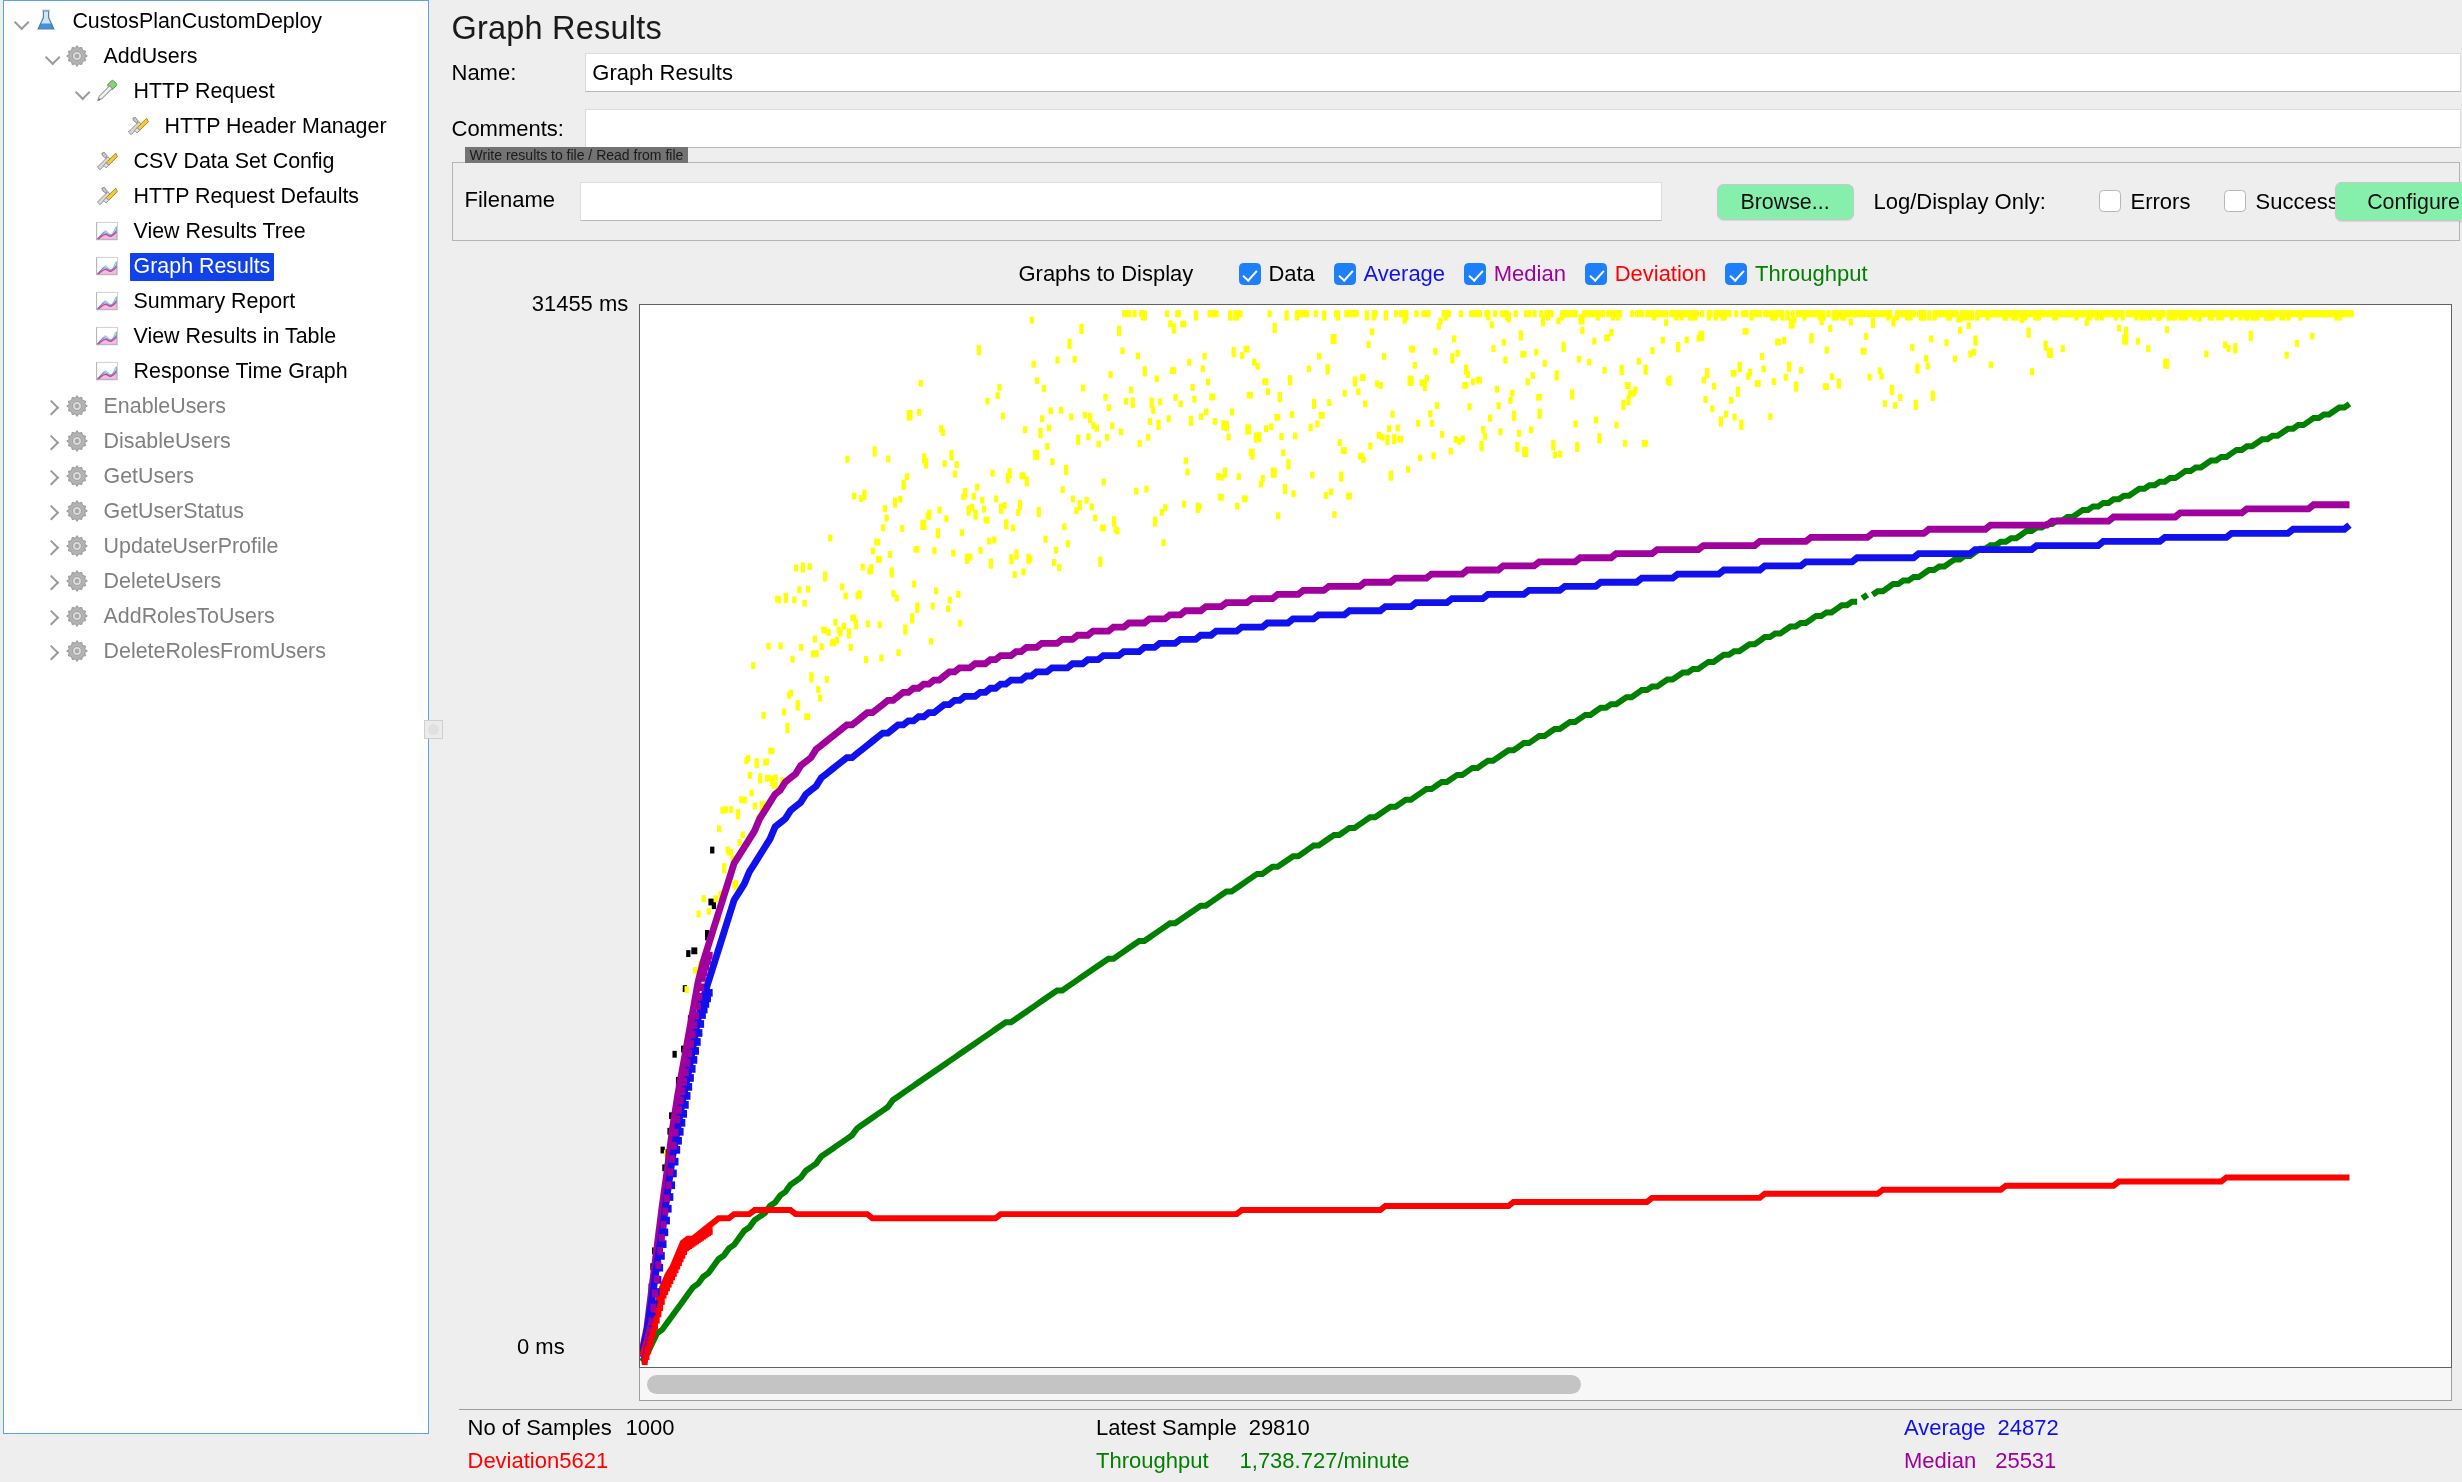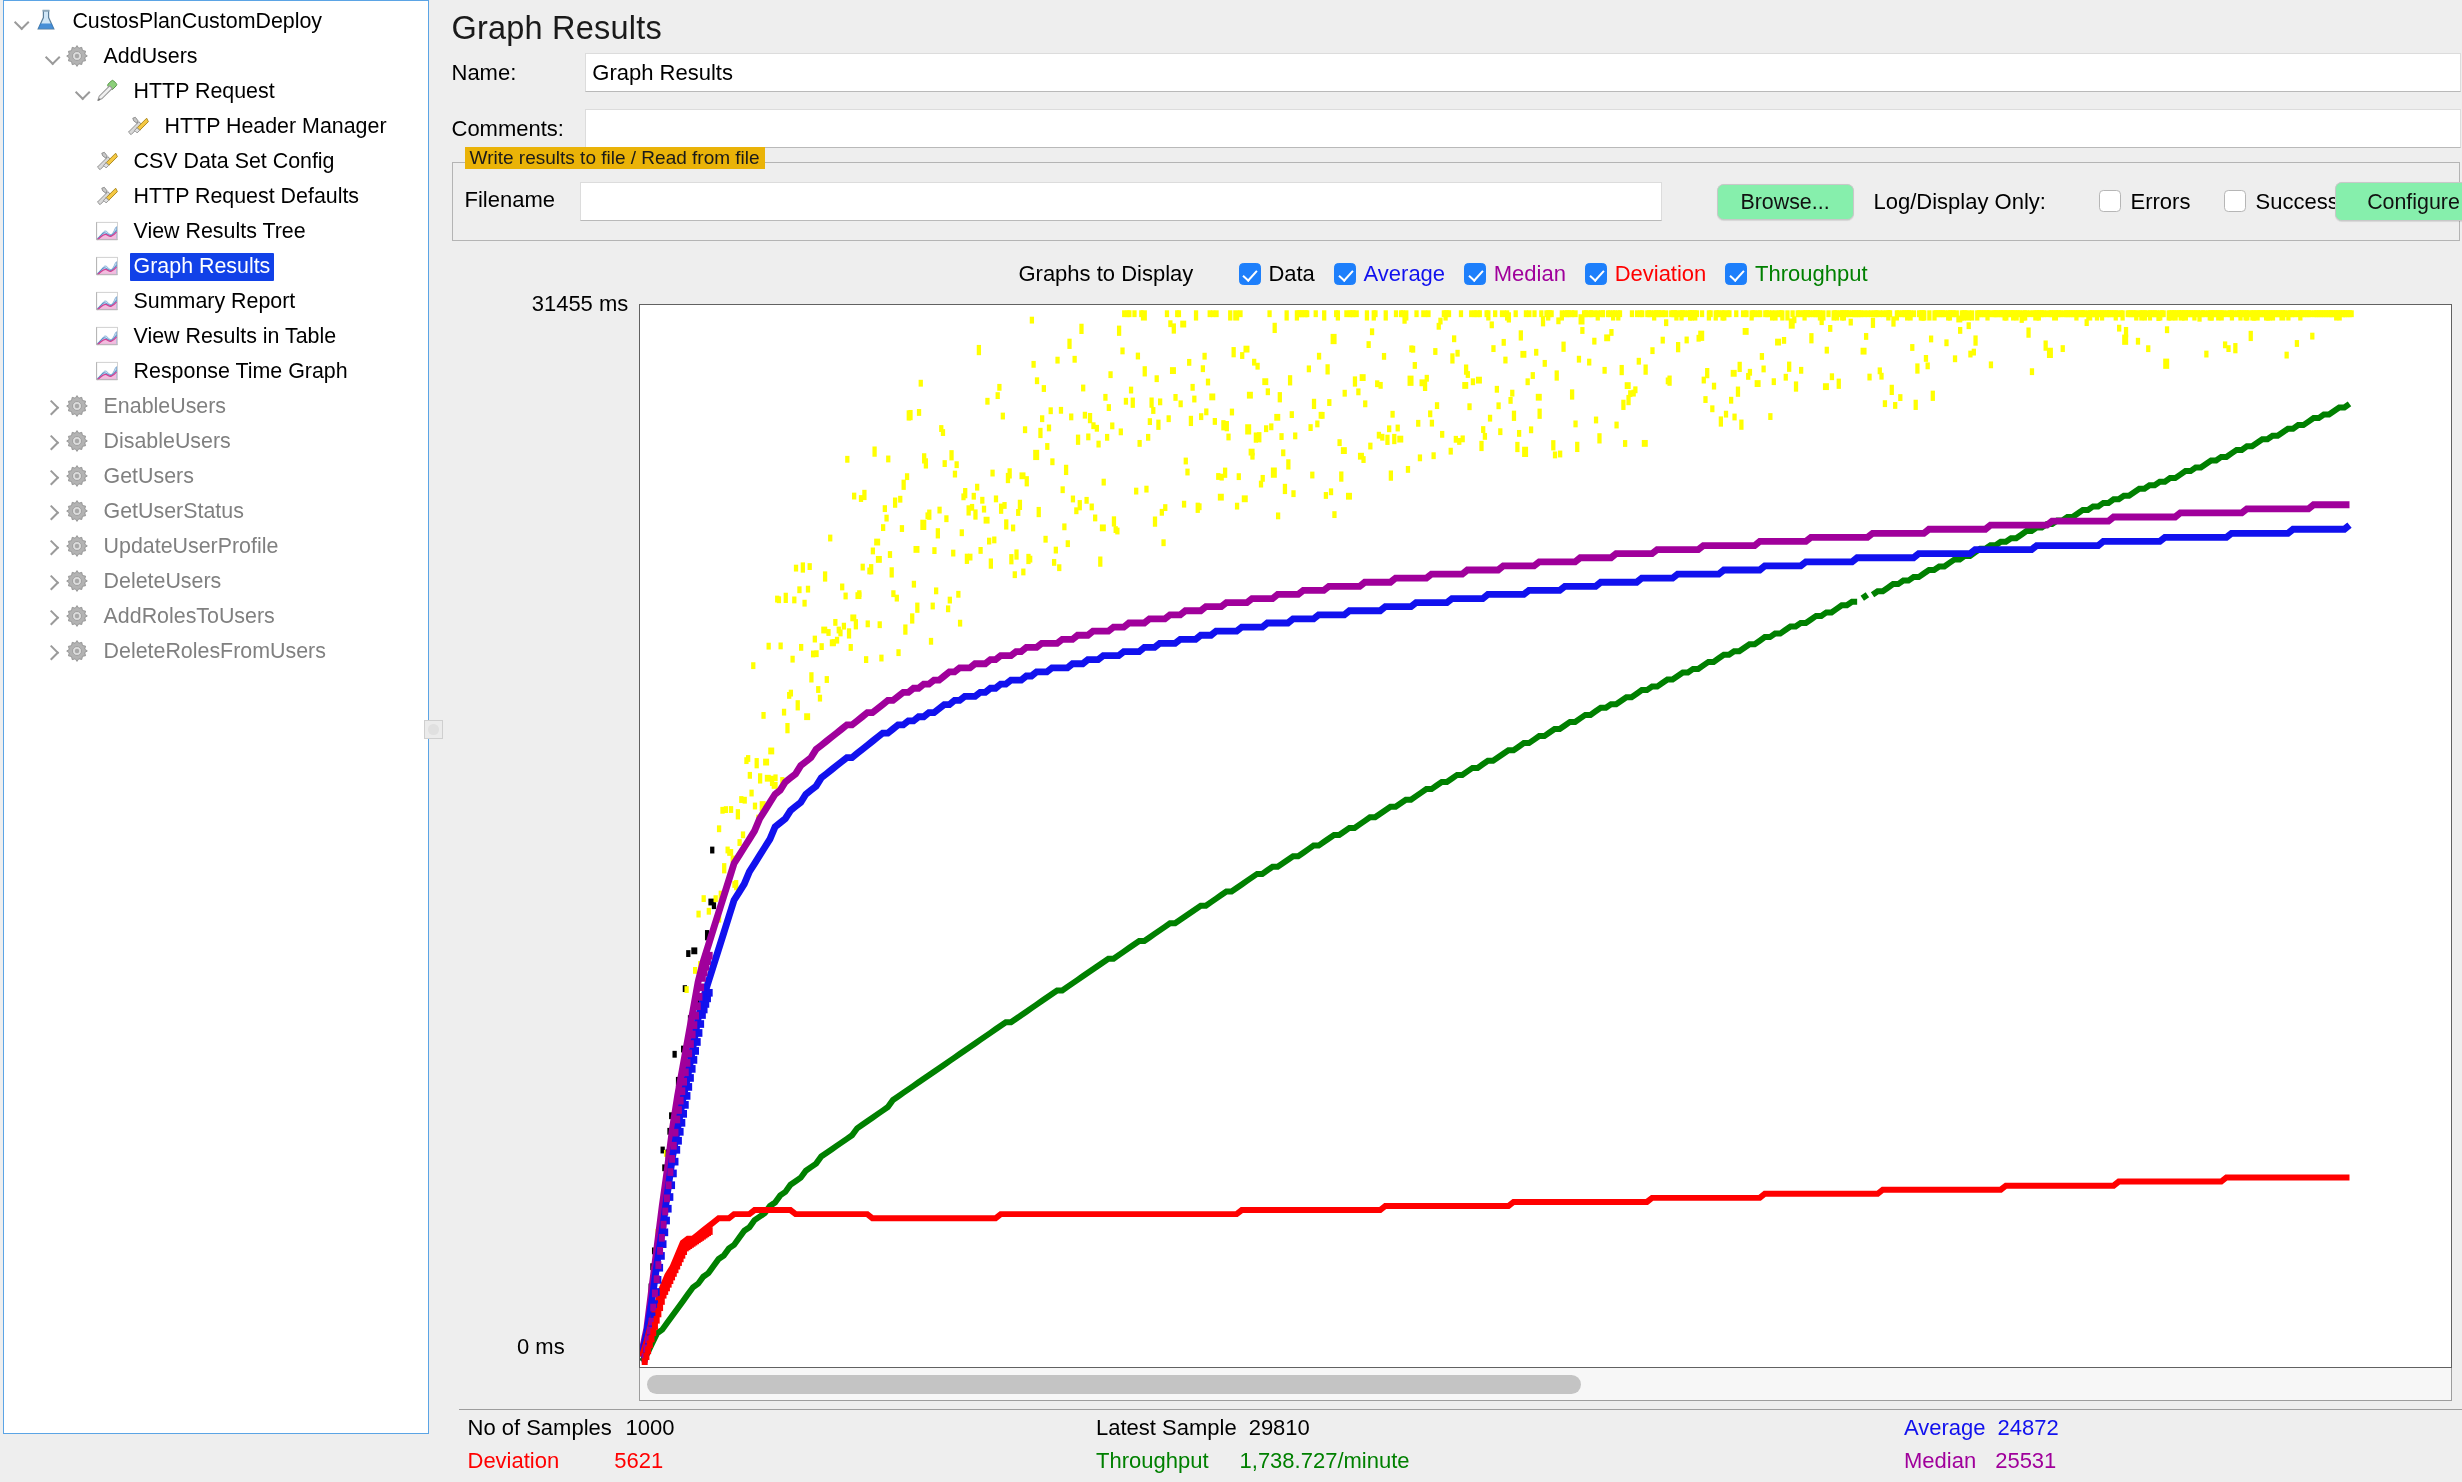--- a/index.html
+++ b/index.html
@@ -76,22 +76,22 @@
   #name-input { width:1876px; }
   #comments-row { top:109px; }
   #comments-input { width:1876px; }
 
   
   #file-group {
     position:absolute; left:8.5px; top:162px; width:2008px; height:79px;
     border:1.7px solid #b4b4b4;
   }
   #file-group-title {
-    position:absolute; left:12px; top:-16.2px; background:#eab308;
-    padding:0 5.1px; font-size:19px; color:#1a1a1a;
+    position:absolute; left:12px; top:-16.2px; background:#737373;
+    padding:0 5.1px; font-size:14px; color:#1a1a1a;
   }
   #filename-label { position:absolute; left:12px; top:24px; font-size:22px; }
   #filename-input { position:absolute; left:127px; top:19px; width:1082px; }
   .btn {
     background:#86efac;
     border:0.9px solid #c8c8c8;
     border-radius:6.8px;
     box-shadow:0 0.9px 0.9px rgba(0,0,0,.10);
     font-size:21.4px; color:#111;
     font-family:"Liberation Sans", sans-serif;
@@ -151,21 +151,21 @@
   #status-bar {
     position:absolute; left:16px; top:1409px; width:2019px; height:74px;
     border-top:1.7px solid #9d9d9d;
   }
   .st { position:absolute; font-size:22px; white-space:nowrap; }
   .st .k { display:inline-block; }
   .st .v { display:inline-block; }
   #st-samples { left:8.5px; top:5.1px; color:#000; }
   #st-samples .v { margin-left:13.7px; }
   #st-deviation { left:8.5px; top:38px; color:#ff0000; }
-  #st-deviation .v { margin-left:55px; }
+  #st-deviation .v { }
   #st-latest { left:637px; top:5.1px; color:#000; }
   #st-latest .v { margin-left:12px; }
   #st-throughput { left:637px; top:38px; color:#008000; }
   #st-throughput .v { margin-left:31px; }
   #st-average { left:1445px; top:5.1px; color:#1111ee; }
   #st-average .v { margin-left:12px; }
   #st-median { left:1445px; top:38px; color:#a0009b; }
   #st-median .v { margin-left:19px; }
 </style>
 </head>

